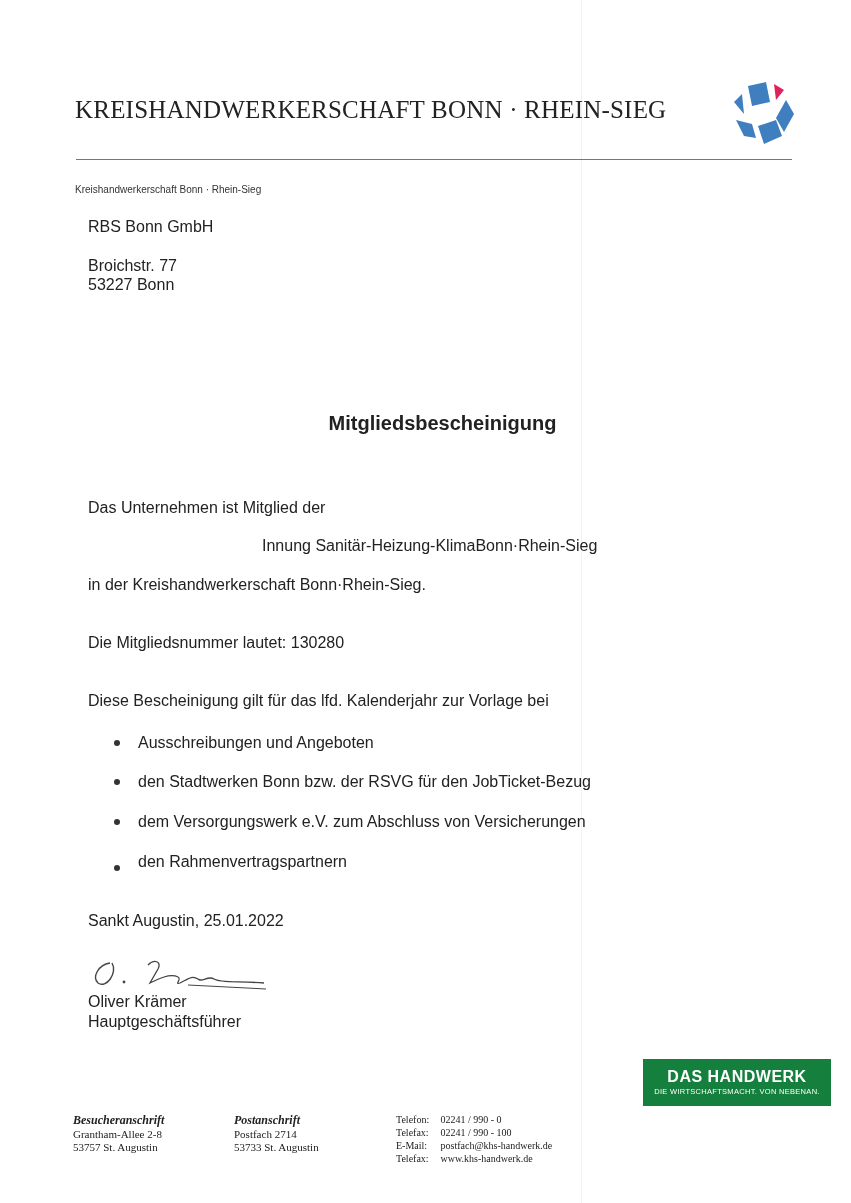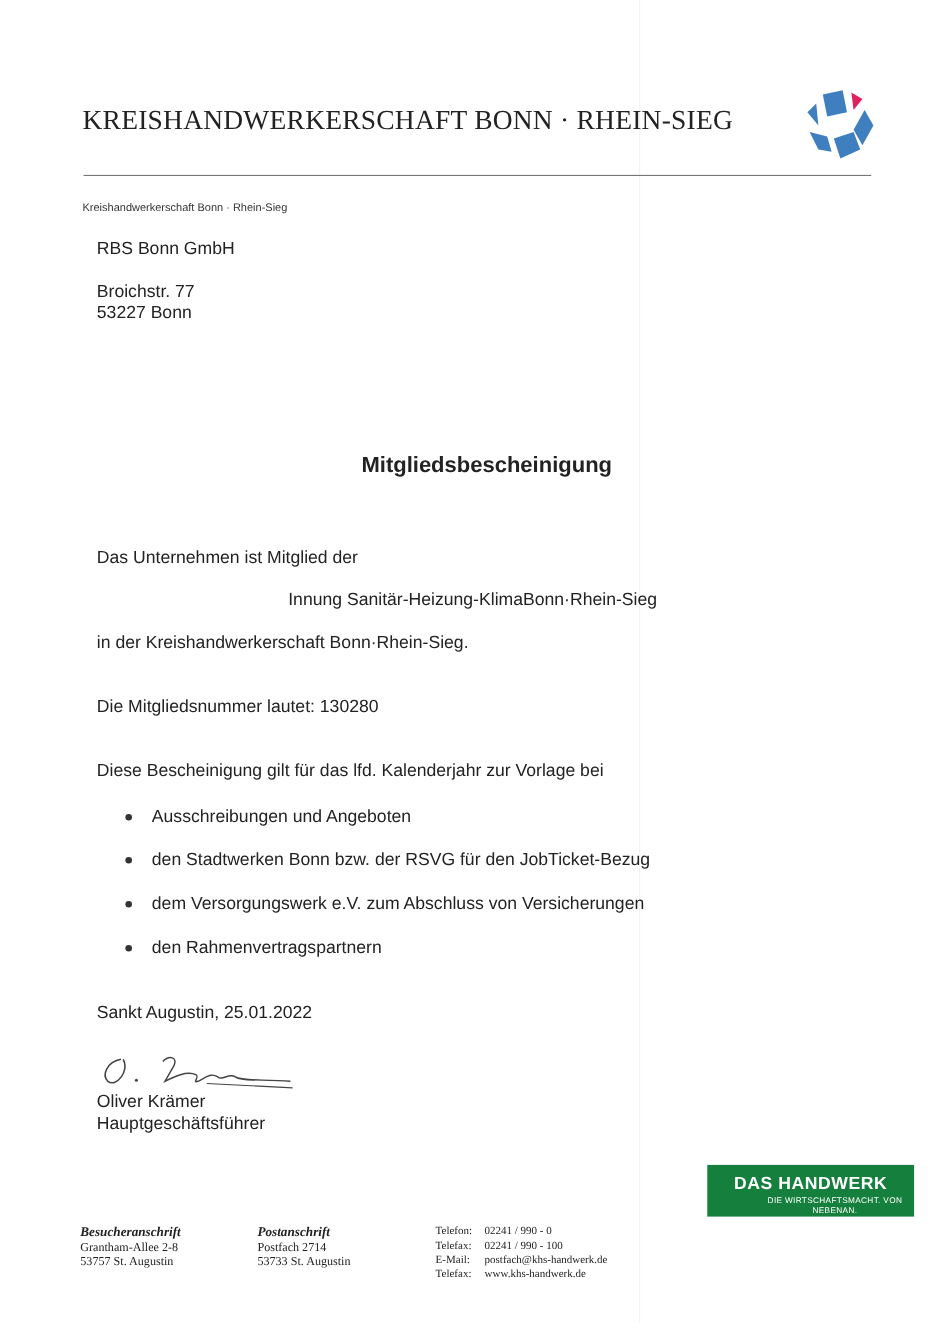--- a/index.html
+++ b/index.html
@@ -16,21 +16,21 @@
   .title { left: 0; width: 885px; text-align: center; top: 412px; font-size: 20px; font-weight: bold; color: #222; }
   .body-text { font-size: 16px; color: #222; white-space: nowrap; }
   .bullet-row { left: 112px; font-size: 16px; color: #222; white-space: nowrap; display: flex; align-items: center; }
   .bullet-dot { width: 6px; height: 6px; border-radius: 50%; background: #333; margin-right: 18px; margin-left: 2px; }
   .footer-h { font-size: 12px; font-weight: bold; font-style: italic; color: #222; }
   .footer-t { font-size: 11px; color: #222; line-height: 13px; }
   .footer-contact { left: 396px; top: 1113px; font-size: 10px; line-height: 13px; color: #222; }
   .footer-contact .k { display: inline-block; width: 42px; }
   .badge { left: 643px; top: 1059px; width: 188px; height: 47px; background: #15803d; color: #fff; text-align: center; }
   .badge .b1 { font-size: 16px; font-weight: bold; margin-top: 9px; letter-spacing: 0.5px; }
-  .badge .b2 { font-size: 7.5px; margin-top: 1px; letter-spacing: 0.3px; margin-left: 44px; }
+  .badge .b2 { font-size: 7.5px; margin-top: 1px; letter-spacing: 0.3px; }
   .sig { left: 88px; top: 955px; }
   .vline { left: 581px; top: 0; width: 1px; height: 1203px; background: #f2f2f2; }
 </style>
 </head>
 <body>
 
 <div class="abs vline"></div>
 
 <div class="abs serif letterhead-title">KREISHANDWERKERSCHAFT BONN · RHEIN-SIEG</div>
 
@@ -71,21 +71,21 @@
   <span>Ausschreibungen und Angeboten</span>
 </div>
 <div class="abs bullet-row" style="top:773px;">
   <span class="bullet-dot"></span>
   <span>den Stadtwerken Bonn bzw. der RSVG für den JobTicket-Bezug</span>
 </div>
 <div class="abs bullet-row" style="top:813px;">
   <span class="bullet-dot"></span>
   <span>dem Versorgungswerk e.V. zum Abschluss von Versicherungen</span>
 </div>
-<div class="abs bullet-row" style="top:853px;">
+<div class="abs bullet-row" style="top:853px;align-items:flex-end;">
   <span class="bullet-dot"></span>
   <span>den Rahmenvertragspartnern</span>
 </div>
 
 <div class="abs body-text" style="left:88px;top:912px;">Sankt Augustin, 25.01.2022</div>
 
 <div class="abs sig">
   <svg width="180" height="40" viewBox="0 0 180 40">
     <path d="M22,8 C10,10 4,22 10,28 C18,34 30,18 24,8" stroke="#444" stroke-width="1.4" fill="none"></path>
     <circle cx="36" cy="27" r="1.4" fill="#444"></circle>

